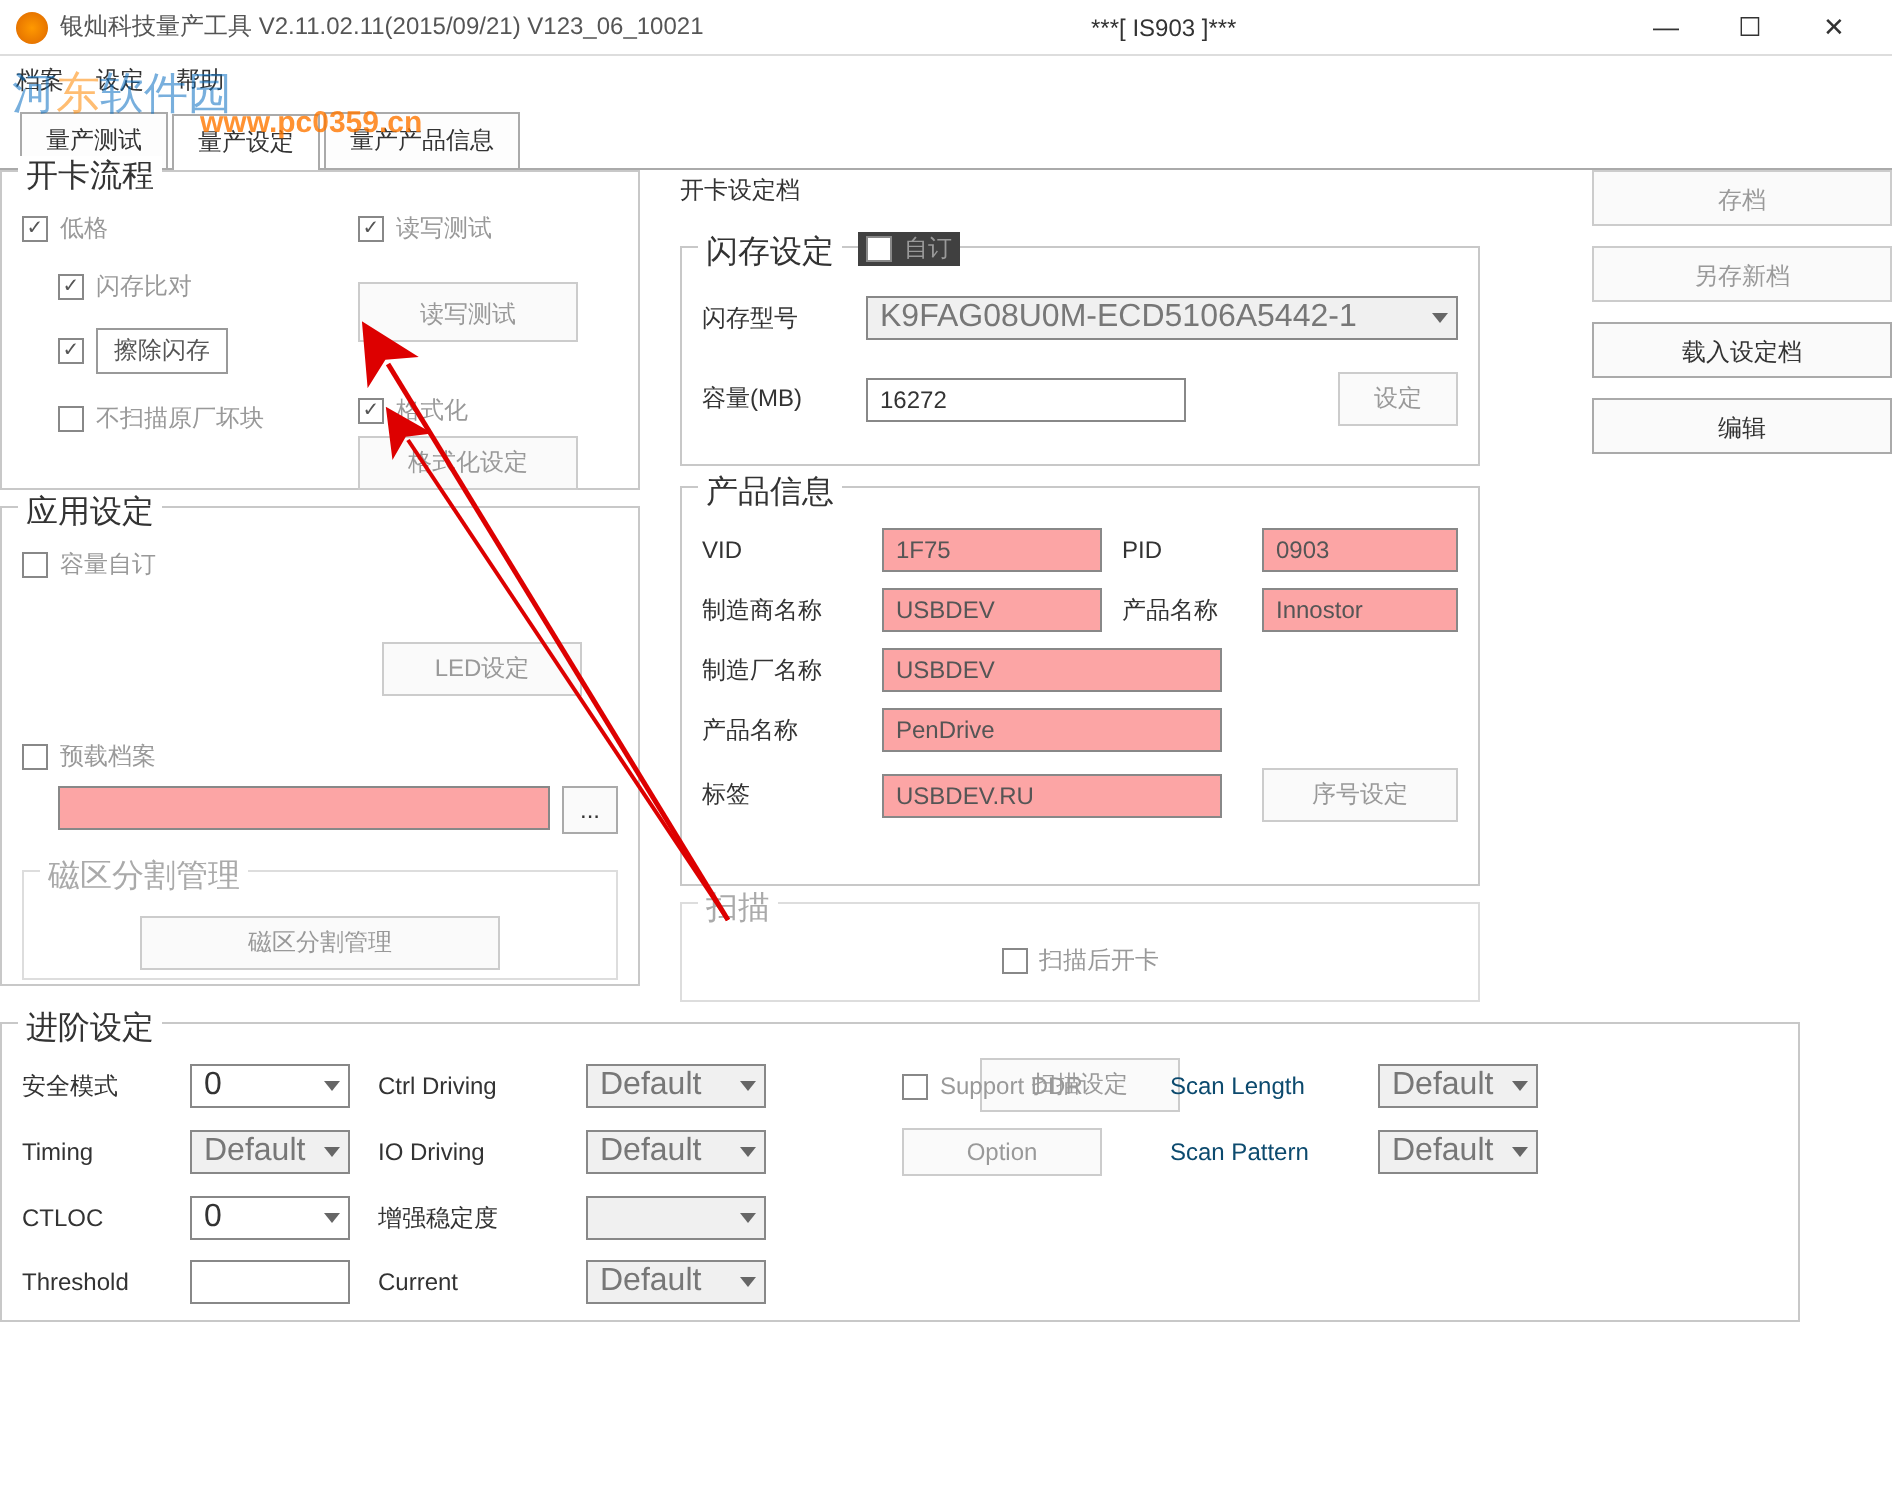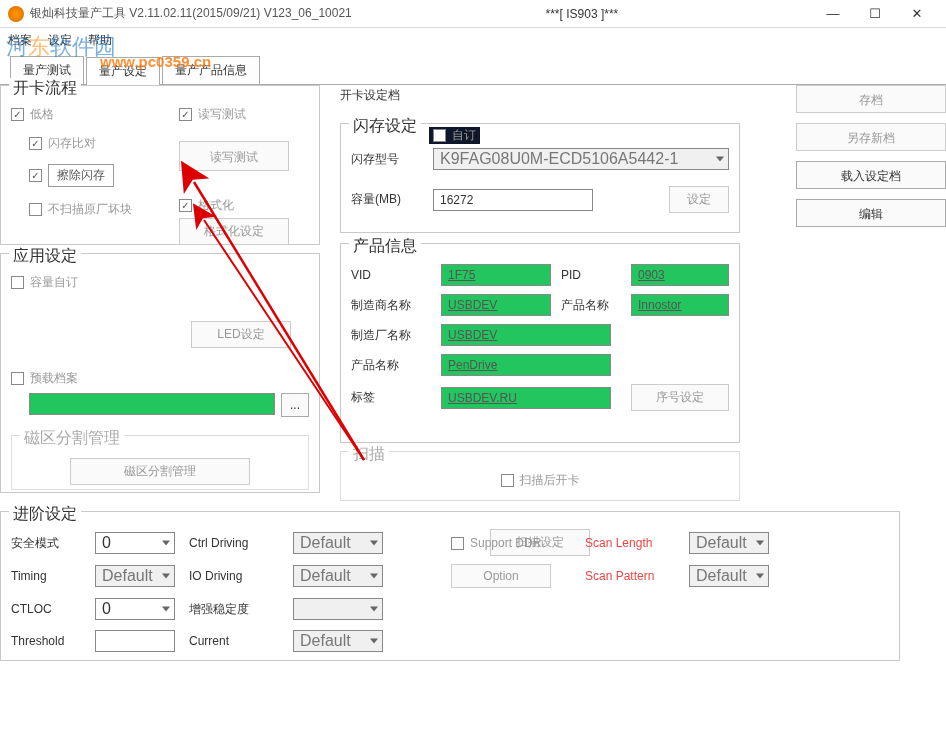--- a/index.html
+++ b/index.html
@@ -20,23 +20,23 @@
 .content { padding: 10px 14px; position: relative; }
 .gbox { border: 1px solid #c8c8c8; position: absolute; padding: 20px 10px 10px 10px; }
 .gbox > .legend { position: absolute; top: -8px; left: 8px; background: #fff; padding: 0 4px; font-size: 16px; color: #333; }
 .chk { display: flex; align-items: center; gap: 6px; font-size: 12px; color: #555; }
 .chk.dim { color: #999; }
 .chkbox { width: 13px; height: 13px; border: 1px solid #888; background: #fff; display: inline-flex; align-items: center; justify-content: center; font-size: 10px; line-height: 1; }
 .chkbox.checked::after { content: "✓"; color: #555; }
 .btn { border: 1px solid #aaa; background: #fafafa; padding: 4px 0; text-align: center; font-size: 12px; cursor: pointer; display: block; }
 .btn.dim { color: #999; border-color: #ccc; }
 .field { border: 1px solid #888; background: #fff; padding: 3px 6px; font-size: 12px; height: 22px; display: flex; align-items: center; }
-.field.ro { background: #22c55e; color: #555; text-decoration: underline; }
+.field.ro { background: #fca5a5; color: #555; }
 .lbl { font-size: 12px; color: #333; display: flex; align-items: center; }
-.lbl.dim { color: #ef4444; }
+.lbl.dim { color: #0c4a6e; }
 .select { border: 1px solid #888; background: #fff; height: 22px; display: flex; align-items: center; padding: 0 18px 0 6px; position: relative; font-size: 16px; }
 .select::after { content: ""; position: absolute; right: 4px; top: 50%; transform: translateY(-50%); border-left: 4px solid transparent; border-right: 4px solid transparent; border-top: 5px solid #666; }
 .select.ro { background: #f0f0f0; color: #777; }
 .arrow-svg { position: absolute; top: 90px; left: 14px; z-index: 10; pointer-events: none; }
 </style>
 </head>
 <body>
 
 <div class="titlebar">
   <span class="tb-icon"></span>
@@ -131,21 +131,21 @@
 
   <div style="position:absolute; top:0; right:0; width:150px;">
     <div class="btn dim" style="height:28px;line-height:20px;">存档</div>
     <div class="btn dim" style="margin-top:10px;height:28px;line-height:20px;">另存新档</div>
     <div class="btn" style="margin-top:10px;height:28px;line-height:20px;">载入设定档</div>
     <div class="btn" style="margin-top:10px;height:28px;line-height:20px;">编辑</div>
   </div>
 
   <div class="gbox" style="top:38px; left:340px; width:400px; height:110px;">
     <div class="legend">闪存设定</div>
-    <div class="chk dim" style="position:absolute;top:-8px;left:88px;background:#0f172a;padding:0 4px;margin-top:11px;">
+    <div class="chk dim" style="position:absolute;top:-8px;left:88px;background:#404040;padding:0 4px;">
       <span class="chkbox"></span>
       <span>自订</span>
     </div>
     <div style="display:flex;align-items:center;gap:12px;margin-top:4px;">
       <span class="lbl" style="width:70px;">闪存型号</span>
       <div class="select ro" style="flex:1;">K9FAG08U0M-ECD5106A5442-1</div>
     </div>
     <div style="display:flex;align-items:center;gap:12px;margin-top:16px;">
       <span class="lbl" style="width:70px;">容量(MB)</span>
       <div class="field" style="width:160px;">16272</div>

